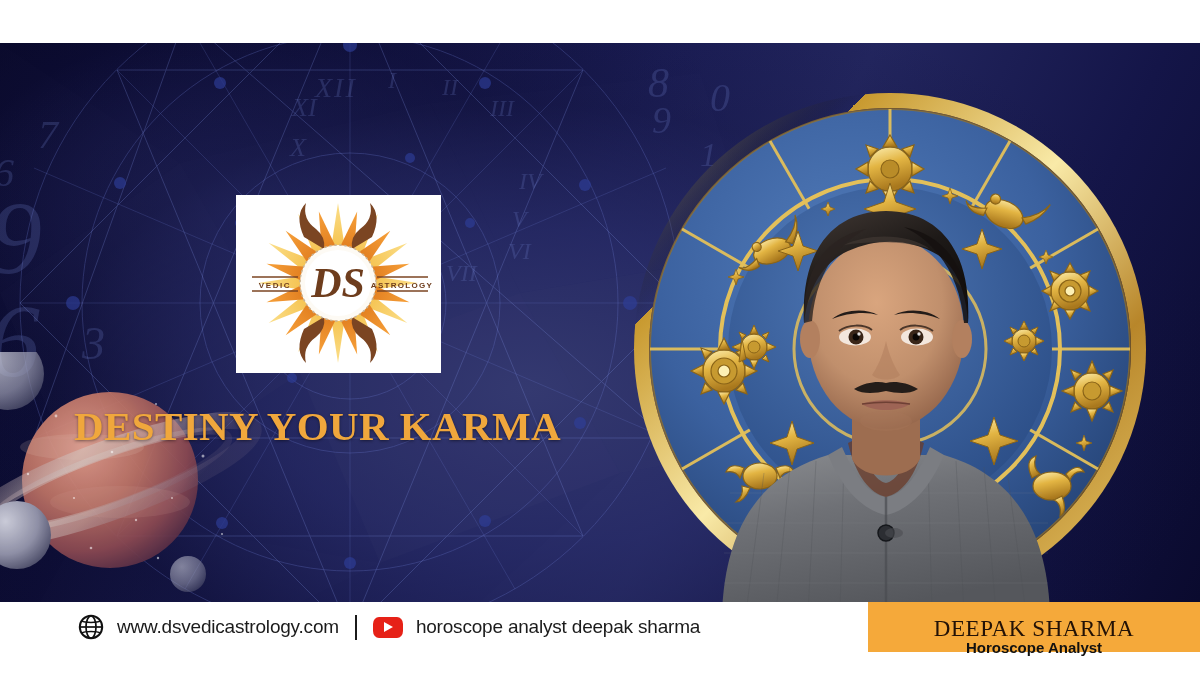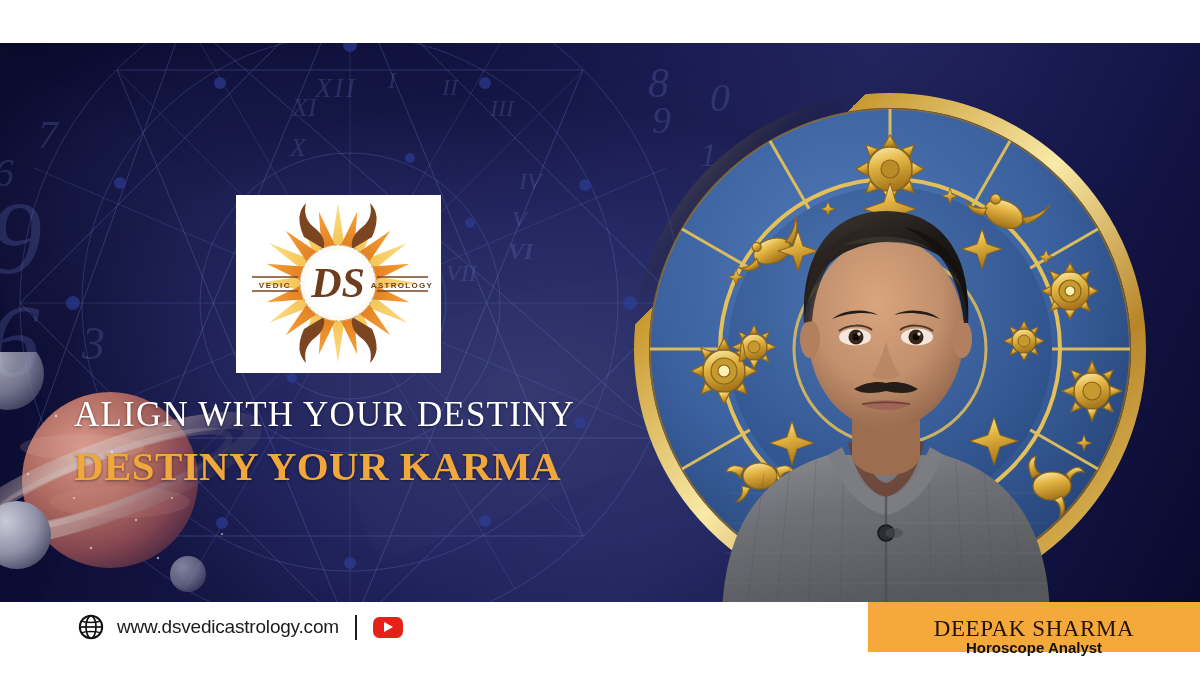--- a/index.html
+++ b/index.html
@@ -277,21 +277,21 @@
       </g>
       <ellipse cx="415" cy="333" rx="45" ry="26" fill="#3a50c2" opacity="0.55"></ellipse>
     </svg>
 
     <div class="bgnum" style="left:315px; top:31px; font-size:28px; letter-spacing:2px;">XII</div>
     <div class="bgnum" style="left:388px; top:25px; font-size:24px;">I</div>
     <div class="bgnum" style="left:442px; top:32px; font-size:24px;">II</div>
     <div class="bgnum" style="left:490px; top:53px; font-size:24px;">III</div>
     <div class="bgnum" style="left:519px; top:126px; font-size:24px;">IV</div>
     <div class="bgnum" style="left:512px; top:164px; font-size:24px;">V</div>
-    <div class="bgnum" style="left:508px; top:196px; font-size:24px;font-weight:bold;">VI</div>
+    <div class="bgnum" style="left:508px; top:196px; font-size:24px;">VI</div>
     <div class="bgnum" style="left:446px; top:218px; font-size:24px;">VII</div>
     <div class="bgnum" style="left:292px; top:52px; font-size:26px;">XI</div>
     <div class="bgnum" style="left:290px; top:92px; font-size:26px;">X</div>
 
     <div class="bgnum" style="left:38px;  top:72px;  font-size:40px;">7</div>
     <div class="bgnum" style="left:-6px;  top:110px; font-size:40px;">6</div>
     <div class="bgnum" style="left:-10px; top:143px; font-size:104px;">9</div>
     <div class="bgnum" style="left:-12px; top:246px; font-size:104px;">6</div>
     <div class="bgnum" style="left:82px;  top:278px; font-size:46px;">3</div>
     <div class="bgnum" style="left:648px; top:19px;  font-size:42px;">8</div>
@@ -774,40 +774,40 @@
           <line x1="16" y1="96" x2="62" y2="96" stroke="#7b4522" stroke-width="1.4"></line>
           <text x="39" y="93" text-anchor="middle" font-family="Liberation Sans, sans-serif" font-size="8" letter-spacing="1.6" font-weight="bold" fill="#6e3d1d">VEDIC</text>
           <line x1="141" y1="82" x2="192" y2="82" stroke="#7b4522" stroke-width="1.4"></line>
           <line x1="141" y1="96" x2="192" y2="96" stroke="#7b4522" stroke-width="1.4"></line>
           <text x="166" y="93" text-anchor="middle" font-family="Liberation Sans, sans-serif" font-size="8" letter-spacing="1.3" font-weight="bold" fill="#6e3d1d">ASTROLOGY</text>
         </g>
       </svg>
     </div>
 
     <div id="headline">
-      <div class="line1">ALIGN WITH YOUR DESTINY</div>
       <div class="line2">DESTINY YOUR KARMA</div>
     </div>
   </div>
 
   <div id="footer">
 
     <div id="footer-left">
       <svg width="26" height="26" viewBox="0 0 26 26">
         <circle cx="13" cy="13" r="11.2" fill="none" stroke="#111111" stroke-width="2"></circle>
         <ellipse cx="13" cy="13" rx="5" ry="11.2" fill="none" stroke="#111111" stroke-width="1.7"></ellipse>
         <line x1="1.8" y1="13" x2="24.2" y2="13" stroke="#111111" stroke-width="1.7"></line>
         <path d="M3.6,6.9 C7,9 19,9 22.4,6.9" fill="none" stroke="#111111" stroke-width="1.6"></path>
         <path d="M3.6,19.1 C7,17 19,17 22.4,19.1" fill="none" stroke="#111111" stroke-width="1.6"></path>
       </svg>
       <span class="ftext">www.dsvedicastrology.com</span>
       <span class="divider"></span>
       <span class="yt-icon">
           <span class="tri"></span>
         </span>
+      <span class="ftext">horoscope analyst deepak sharma</span>
     </div>
 
     <div id="name-badge">
       <div class="bname">DEEPAK SHARMA</div>
       <div class="brole">Horoscope Analyst</div>
     </div>
   </div>
 
 </div>
 

